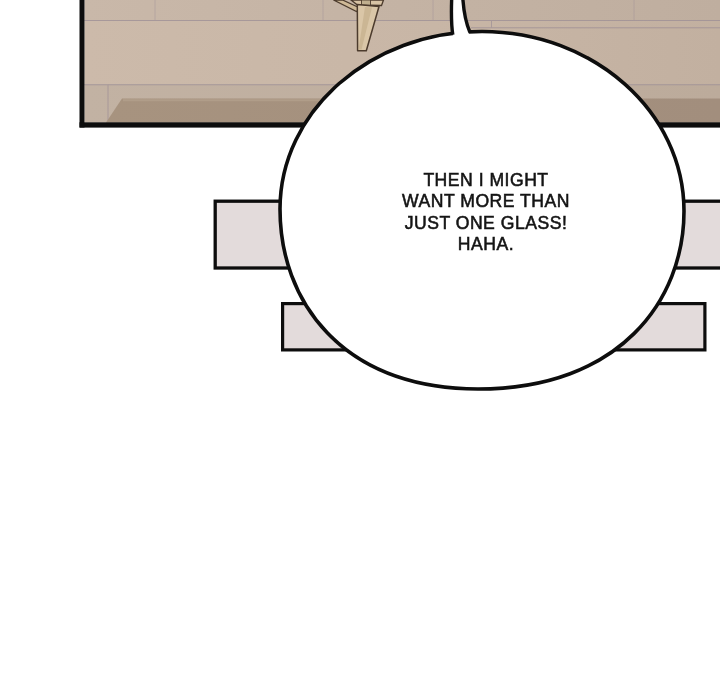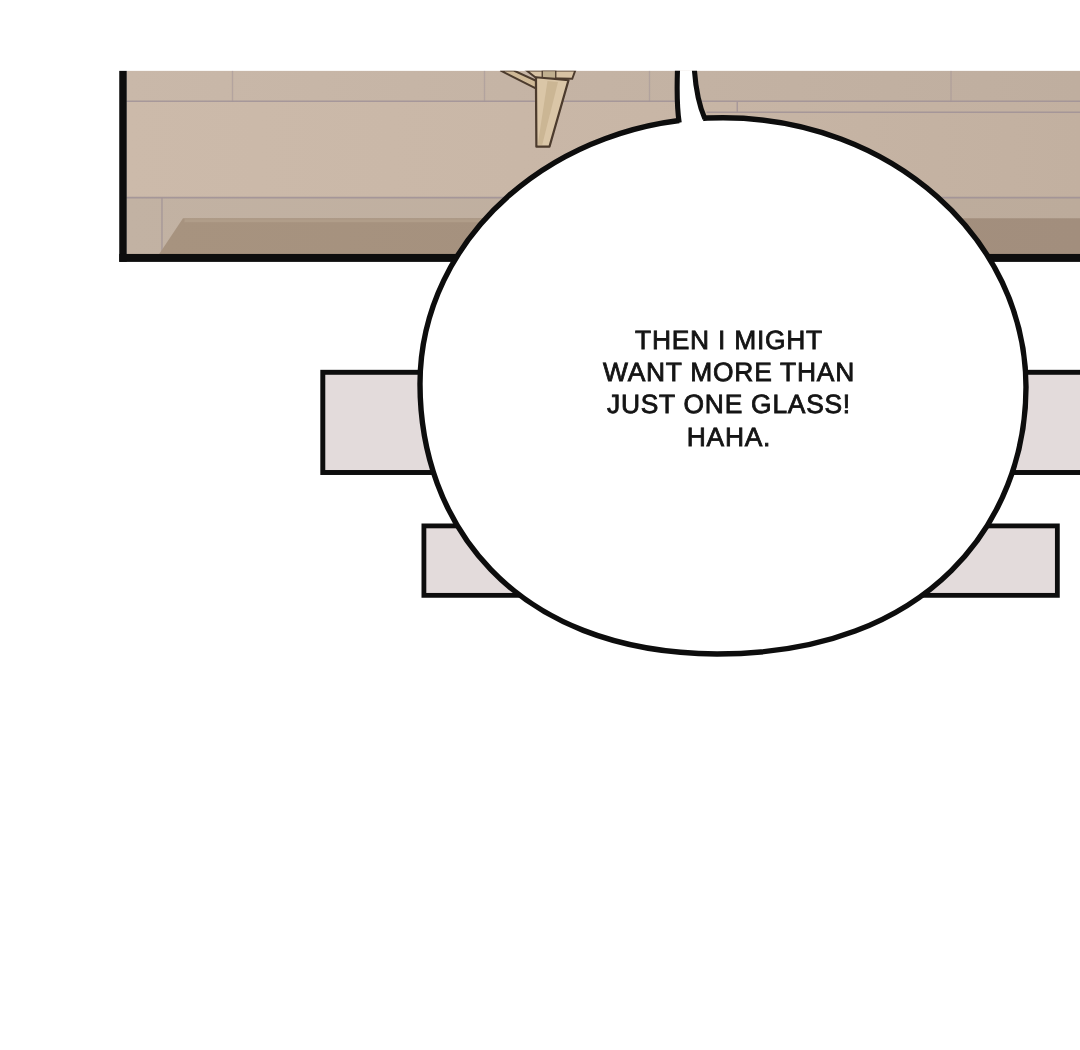--- a/index.html
+++ b/index.html
@@ -1,16 +1,16 @@
 <!DOCTYPE html>
 <html><head>
 <meta charset="utf-8">
 <style>
   html,body{margin:0;padding:0;background:#ffffff;}
-  .page{position:relative;width:720px;height:592px;background:#ffffff;overflow:hidden;font-family:"Liberation Sans",sans-serif;margin-top:47px;}
+  .page{position:relative;width:720px;height:592px;background:#ffffff;overflow:hidden;font-family:"Liberation Sans",sans-serif;}
 </style>
 </head>
 <body>
 <div class="page">
 <svg width="720" height="700" viewBox="0 0 720 700">
   <defs>
     <linearGradient id="wallMain" x1="0" y1="0" x2="1" y2="0">
       <stop offset="0" stop-color="#ccbaaa"></stop>
       <stop offset="0.55" stop-color="#c8b6a6"></stop>
       <stop offset="1" stop-color="#c2b0a0"></stop>

